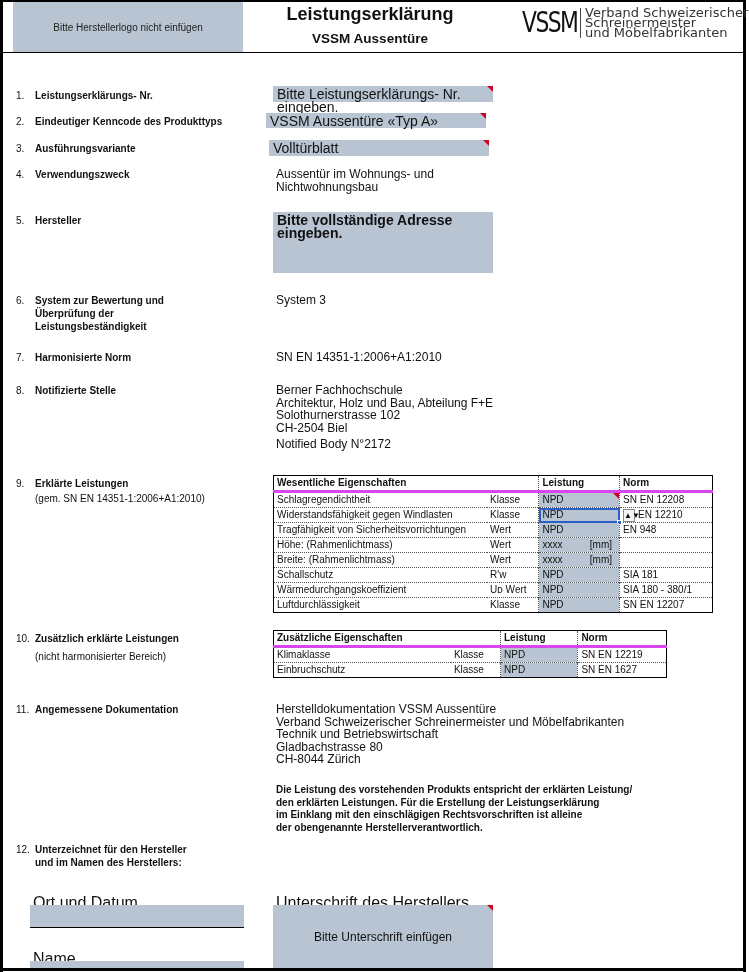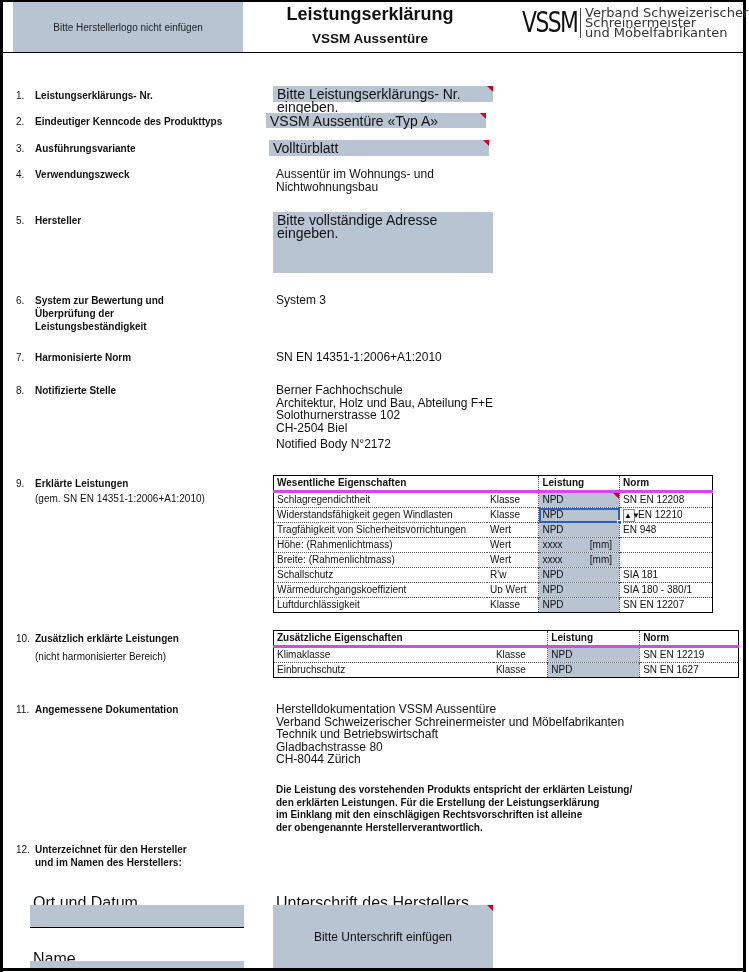--- a/index.html
+++ b/index.html
@@ -103,21 +103,21 @@
   <span class="num">4.</span><b>Verwendungszweck</b>
 </div>
 <div class="value" style="left:276px; top:168px;">
   <div>Aussentür im Wohnungs- und</div>
   <div>Nichtwohnungsbau</div>
 </div>
 
 <div class="label" style="left:16px; top:214px;">
   <span class="num">5.</span><b>Hersteller</b>
 </div>
-<div class="field" style="left:273px; top:212px; width:220px; height:61px;">
+<div class="field" style="left:273px; top:212px; width:220px; height:61px;font-weight:bold;">
   <span>Bitte vollständige Adresse eingeben.</span>
 </div>
 
 <div class="label" style="left:16px; top:294px;">
   <span class="num" style="vertical-align:top;">6.</span><b style="display:inline-block;">
     <span style="display:block;">System zur Bewertung und</span>
     <span style="display:block;">Überprüfung der</span>
     <span style="display:block;">Leistungsbeständigkeit</span>
   </b>
 </div>
@@ -206,21 +206,21 @@
     <td class="nm">SN EN 12207</td>
   </tr>
 </tbody>
   </table>
 
 <div class="label" style="left:16px; top:632px;">
   <span class="num">10.</span><b>Zusätzlich erklärte Leistungen</b>
 </div>
 <div class="sublabel" style="left:35px; top:650px;">(nicht harmonisierter Bereich)</div>
 
-<table class="props" style="left:273px; top:630px; width:466px;">
+<table class="props" style="left:273px; top:630px; width:394px;">
   <colgroup>
       <col style="width:220px">
       <col style="width:55px">
       <col style="width:92px">
       <col style="width:99px">
     </colgroup>
   <tbody>
       <tr>
     <th colspan="2">Zusätzliche Eigenschaften</th>
     <th class="lv">Leistung</th>

